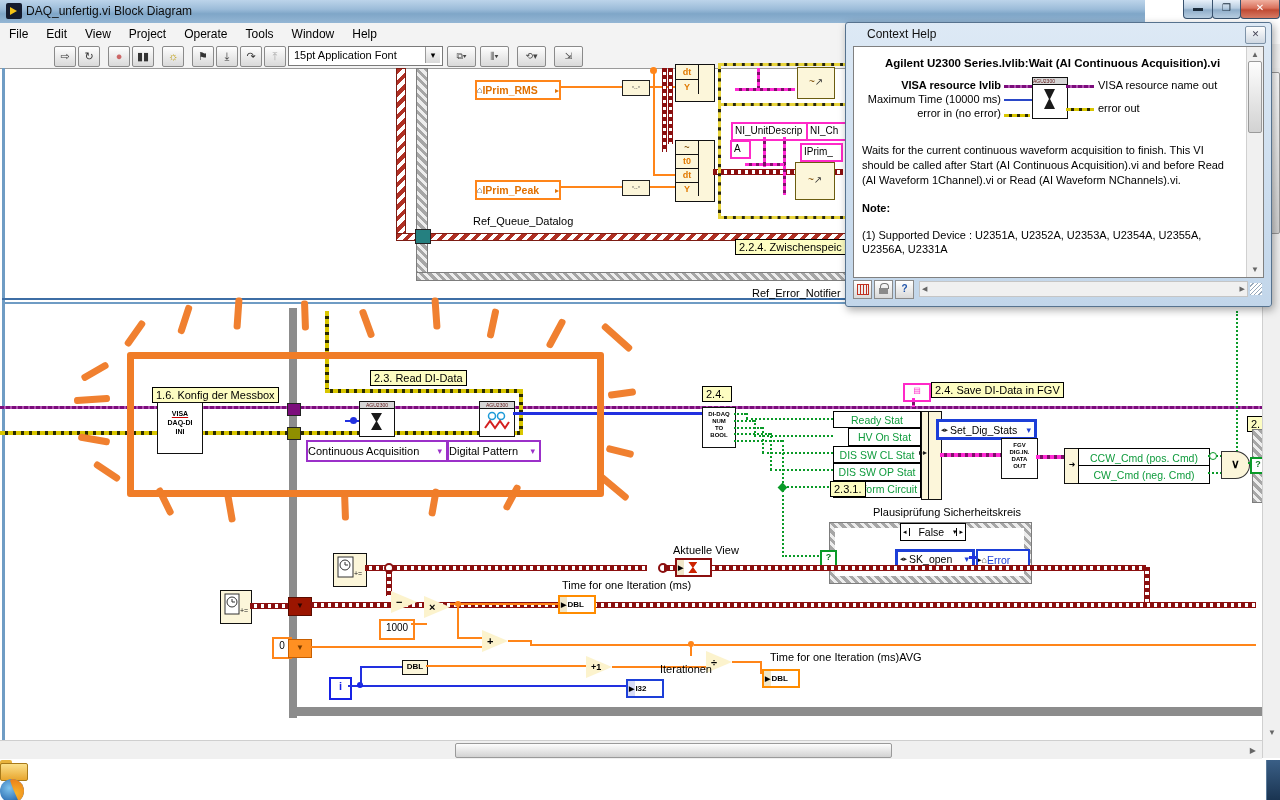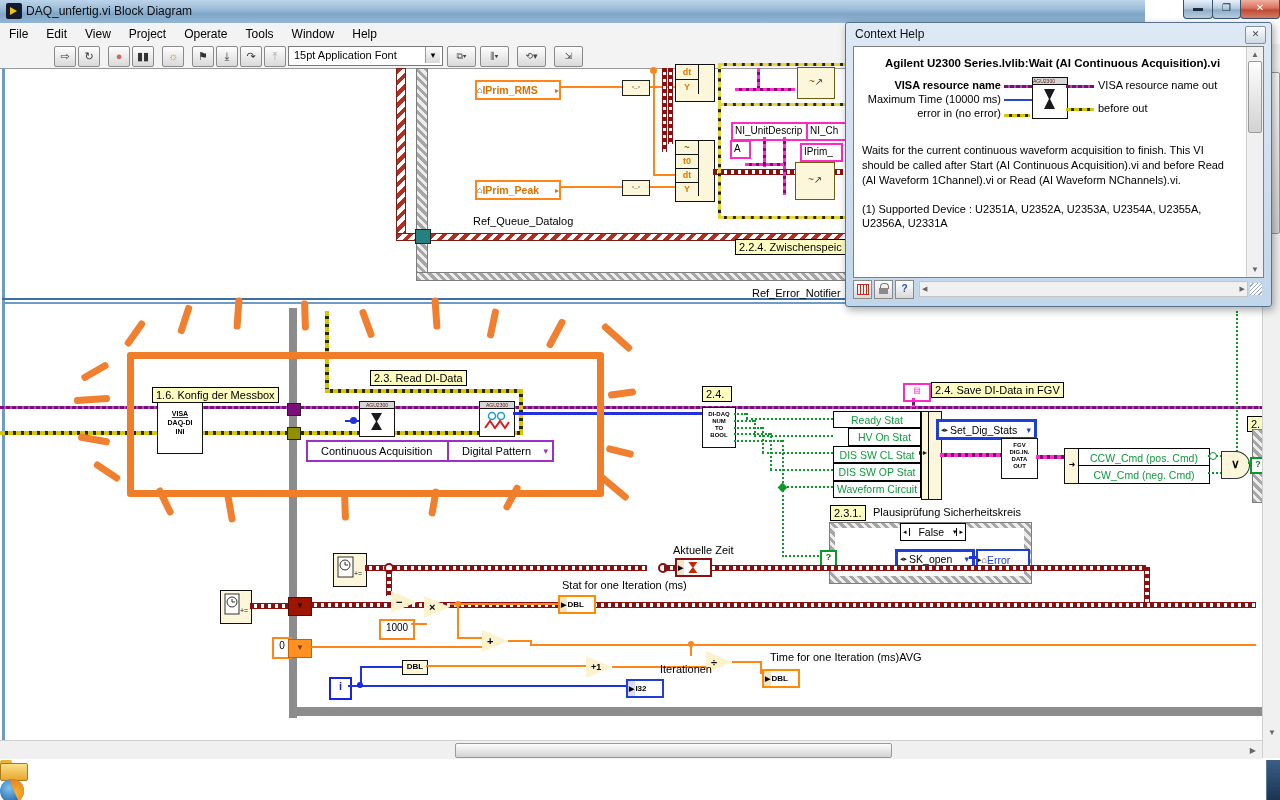--- a/index.html
+++ b/index.html
@@ -49,21 +49,21 @@
   .w-grv{border-left:2px dotted #0a9a28;}
   .checker{background:repeating-linear-gradient(45deg,#a6a6a6 0 3px,#ededed 3px 6px);border:1px solid #7d7d7d;}
   .candy{background:repeating-linear-gradient(135deg,#b03024 0 4px,#fff 4px 8px);border:1px solid #7c1d14;}
   .ybframe{position:absolute;border:3px solid #26260c;}
   .ybframe:after{content:"";position:absolute;inset:-3px;border:3px dashed #e8d43c;pointer-events:none;}
   .viicon{position:absolute;background:#fff;border:1.5px solid #111;text-align:center;}
   .vihead{display:block;background:#d6d6d6;border-bottom:1px solid #111;font-size:5px;line-height:6px;color:#5a0f0f;letter-spacing:0;}
   .pinkbox{position:absolute;border:2px solid #ff29c8;background:#fff;font-size:10px;line-height:13px;padding:0 2px;
     white-space:nowrap;overflow:hidden;}
   .enum-p{position:absolute;border:2px solid #9b30c9;background:#fff;font-size:11px;display:flex;align-items:center;
-    padding-left:13px;white-space:nowrap;}
+    padding-left:0;white-space:nowrap;}
   .enum-p:after{content:"▾";color:#9b30c9;margin-left:auto;padding:0 4px;font-size:9px;}
   .enum-b{position:absolute;border:3px solid #1d3fd8;background:#fff;font-size:10.5px;display:flex;align-items:center;
     white-space:nowrap;}
   .enum-b .lr{font-size:7px;color:#222;padding:0 2px;}
   .enum-b:after{content:"▾";color:#1d3fd8;margin-left:auto;padding:0 3px;font-size:9px;}
   .tri{position:absolute;background:#fcf3cd;clip-path:polygon(0 0,100% 50%,0 100%);filter:drop-shadow(0 0 1px #444);}
   .tri b{position:absolute;left:5px;top:50%;transform:translateY(-50%);font-size:11px;font-weight:bold;}
   .ind{position:absolute;background:#fff;display:flex;align-items:center;font-size:8px;font-weight:bold;}
   .ind i{font-style:normal;font-size:7px;padding:0 1px;background:#efe6c8;height:100%;display:flex;align-items:center;}
   .ind-o{border:2px solid #ff8c00;}
@@ -81,21 +81,21 @@
   .qtun{position:absolute;background:#fff;border:2px solid #0a9a28;font-size:9px;font-weight:bold;color:#0a7a1e;
     text-align:center;line-height:10px;}
   
   .sb{position:absolute;background:#f0f0f0;}
   .sbthumb{position:absolute;background:linear-gradient(180deg,#fdfdfd,#d2d2d2);border:1px solid #9a9a9a;border-radius:2px;}
   .sbarrow{position:absolute;font-size:8px;color:#666;}
   
   #chelp{position:absolute;left:845px;top:22px;width:425px;height:283px;
     background:linear-gradient(180deg,#dde9f5,#c2d6ea);border:1px solid #56728e;border-radius:3px;
     box-shadow:2px 3px 8px rgba(0,0,0,.35);}
-  #chelp .cttl{position:absolute;left:9px;top:4px;font-size:12px;color:#111;}
+  #chelp .cttl{position:absolute;left:21px;top:4px;font-size:12px;color:#111;}
   #chelp .cclose{position:absolute;right:5px;top:3px;width:19px;height:16px;border:1px solid #7e93a8;border-radius:2px;
     background:linear-gradient(180deg,#fdfdfd,#cfd8e2);text-align:center;font-size:9px;line-height:14px;color:#445;}
   #chelp .body{position:absolute;left:7px;top:23px;width:409px;height:230px;background:#fff;border:1px solid #808080;
     font-size:11px;overflow:hidden;}
   #chelp .vscroll{position:absolute;right:0;top:0;width:16px;height:100%;background:#f0f0f0;border-left:1px solid #d0d0d0;}
   #chelp .bbar{position:absolute;left:7px;top:256px;width:409px;height:20px;display:flex;align-items:center;}
   .mini{width:17px;height:17px;border:1px solid #8a8a8a;background:linear-gradient(180deg,#fff,#d9d9d9);
     margin-right:2px;text-align:center;font-size:10px;line-height:16px;position:relative;}
   
   #taskbar{position:absolute;left:0;top:760px;width:1280px;height:40px;
@@ -338,21 +338,21 @@
   <div class="grrow abs" style="left:1078px;top:465px;width:130px;height:17px;">CW_Cmd (neg. Cmd)</div>
   <div class="wire w-gr" style="left:1208px;top:455px;width:14px;"></div>
   <div class="ring" style="left:1209px;top:452px;width:6px;height:6px;border:1.5px solid #0a9a28;"></div>
   <div class="wire w-gr" style="left:1208px;top:472px;width:14px;"></div>
   <div class="abs" style="left:1221px;top:451px;width:27px;height:26px;background:#fcf6da;border:1px solid #333;border-radius:0 60% 60% 0;text-align:center;font-size:12px;font-weight:bold;line-height:24px;">∨</div>
   <div class="wire w-gr" style="left:1248px;top:462px;width:8px;"></div>
   <div class="lbl" style="left:1247px;top:416px;width:12px;">2.</div>
   <div class="abs checker" style="left:1252px;top:429px;width:10px;height:72px;"></div>
   <div class="qtun" style="left:1250px;top:457px;width:12px;height:13px;">?</div>
 
-  <div class="lbl" style="left:830px;top:505px;">2.3.1.</div>
+  <div class="lbl" style="left:830px;top:481px;">2.3.1.</div>
   <div class="txt" style="left:873px;top:506px;">Plausiprüfung Sicherheitskreis</div>
   <div class="abs checker" style="left:829px;top:522px;width:201px;height:60px;"></div>
   <div class="abs" style="left:835px;top:528px;width:189px;height:48px;background:#fff;"></div>
   <div class="abs" style="left:900px;top:523px;width:64px;height:16px;background:#fff;border:1px solid #000;display:flex;align-items:center;font-size:10.5px;">
     <span style="font-size:7px;padding:0 2px;border-right:1px solid #000;">◂</span>
     <span style="flex:1;text-align:center;">False</span>
     <span style="font-size:7px;">▾</span>
     <span style="font-size:7px;padding:0 2px;border-left:1px solid #000;">▸</span>
   </div>
   <div class="qtun" style="left:820px;top:550px;width:13px;height:14px;line-height:11px;">?</div>
@@ -392,36 +392,36 @@
   </div>
   <div class="wire w-ma" style="left:365px;top:565px;width:282px;height:4px;"></div>
   <div class="ring" style="left:384px;top:563px;width:6px;height:6px;border:2px solid #8b0f0f;"></div>
   <div class="ring" style="left:658px;top:563px;width:6px;height:6px;border:2px solid #8b0f0f;"></div>
   <div class="wire w-mav" style="left:386px;top:570px;width:4px;height:26px;"></div>
   <div class="wire w-ma" style="left:664px;top:565px;width:12px;height:4px;"></div>
   <div class="wire w-ma" style="left:666px;top:565px;width:480px;height:4px;"></div>
   <div class="wire w-mav" style="left:1144px;top:567px;width:4px;height:38px;"></div>
   <div class="wire w-ma" style="left:310px;top:602px;width:946px;height:4px;"></div>
 
-  <div class="txt" style="left:673px;top:544px;">Aktuelle Zeit</div>
+  <div class="txt" style="left:673px;top:544px;">Aktuelle View</div>
   <div class="ind ind-m" style="left:675px;top:558px;width:33px;height:15px;">
     <i>▶</i>
     <span class="hg" style="position:relative;left:4px;width:9px;height:11px;background:#cc2200;"></span>
   </div>
 
   <div class="tri" style="left:391px;top:591px;width:26px;height:22px;">
       <b>−</b>
     </div>
   <div class="tri" style="left:424px;top:596px;width:26px;height:22px;">
       <b>×</b>
     </div>
   <div class="abs" style="left:379px;top:619px;width:32px;height:17px;border:2px solid #ff8519;background:#fff;text-align:center;font-size:10px;line-height:13px;">1000</div>
   <div class="wire w-or" style="left:411px;top:623px;width:16px;height:2px;"></div>
 
-  <div class="txt" style="left:562px;top:579px;">Stat for one Iteration (ms)</div>
+  <div class="txt" style="left:562px;top:579px;">Time for one Iteration (ms)</div>
   <div class="wire w-or" style="left:450px;top:603px;width:108px;height:2px;"></div>
   <div class="jdot" style="left:455px;top:601px;width:6px;height:6px;background:#ff8519;"></div>
   <div class="ind ind-o" style="left:558px;top:595px;width:34px;height:15px;">
     <i>▶</i>
       <span>DBL</span>
   </div>
   <div class="wire w-or" style="left:457px;top:605px;width:2px;height:33px;"></div>
   <div class="wire w-or" style="left:457px;top:637px;width:26px;height:2px;"></div>
   <div class="wire w-or" style="left:310px;top:646px;width:173px;height:2px;"></div>
   <div class="tri" style="left:482px;top:630px;width:26px;height:22px;">
@@ -470,36 +470,37 @@
     <div class="sbthumb" style="left:2px;top:4px;width:13px;height:160px;"></div>
     <span class="sbarrow" style="left:5px;top:660px;">▼</span>
   </div>
 
   <div id="chelp">
     <span class="cttl">Context Help</span>
     <span class="cclose">✕</span>
     <div class="body">
       <div style="font-weight:bold;font-size:11.5px;text-align:center;margin:10px 24px 8px 12px;">Agilent U2300 Series.lvlib:Wait (AI Continuous Acquisition).vi</div>
       <div style="position:relative;height:58px;">
-        <div class="abs" style="right:262px;top:2px;font-weight:bold;">VISA resource name</div>
+        <div class="abs" style="right:262px;top:2px;font-weight:bold;">VISA resource lvlib</div>
         <div class="abs" style="right:262px;top:16px;">Maximum Time (10000 ms)</div>
         <div class="abs" style="right:262px;top:30px;">error in (no error)</div>
         <div class="wire w-pu" style="left:150px;top:8px;width:28px;height:3px;"></div>
         <div class="wire" style="left:150px;top:22px;width:28px;height:2px;background:#2a48c8;"></div>
         <div class="wire w-er" style="left:150px;top:37px;width:26px;height:3px;"></div>
         <div class="abs" style="left:178px;top:0px;width:34px;height:40px;background:#fff;border:1.5px solid #111;">
           <span class="vihead">AGU2300</span>
           <span class="hg" style="left:11px;top:11px;width:11px;height:20px;"></span>
         </div>
         <div class="wire w-pu" style="left:212px;top:8px;width:28px;height:3px;"></div>
         <div class="wire w-er" style="left:212px;top:31px;width:28px;height:3px;"></div>
         <div class="abs" style="left:244px;top:2px;">VISA resource name out</div>
-        <div class="abs" style="left:244px;top:25px;">before out</div>
+        <div class="abs" style="left:244px;top:25px;">error out</div>
       </div>
       <div style="margin:8px 26px 0 8px;line-height:1.35;">Waits for the current continuous waveform acquisition to finish. This VI should be called after Start (AI Continuous Acquisition).vi and before Read (AI Waveform 1Channel).vi or Read (AI Waveform NChannels).vi.</div>
+      <div style="margin:14px 8px 0 8px;font-weight:bold;">Note:</div>
       <div style="margin:14px 26px 0 8px;line-height:1.35;">(1) Supported Device : U2351A, U2352A, U2353A, U2354A, U2355A, U2356A, U2331A</div>
       <div class="vscroll">
         <span class="sbarrow" style="left:4px;top:3px;">▲</span>
         <span class="sbarrow" style="left:4px;bottom:3px;">▼</span>
         <div class="sbthumb" style="left:1px;top:14px;width:12px;height:70px;"></div>
       </div>
     </div>
     <div class="bbar">
       <div class="mini">
         <span style="position:absolute;left:3px;top:3px;width:10px;height:9px;border:1px solid #c03020;background:repeating-linear-gradient(90deg,#eee 0 2px,#c03020 2px 3px);"></span>

